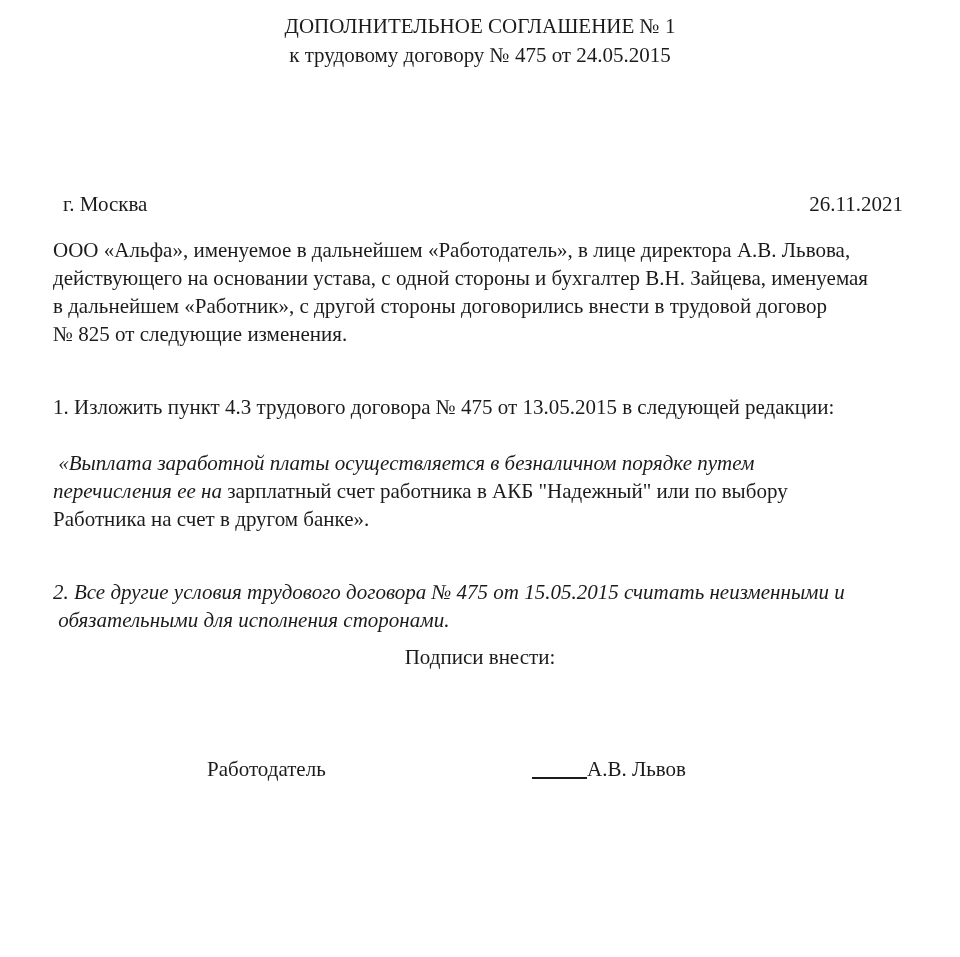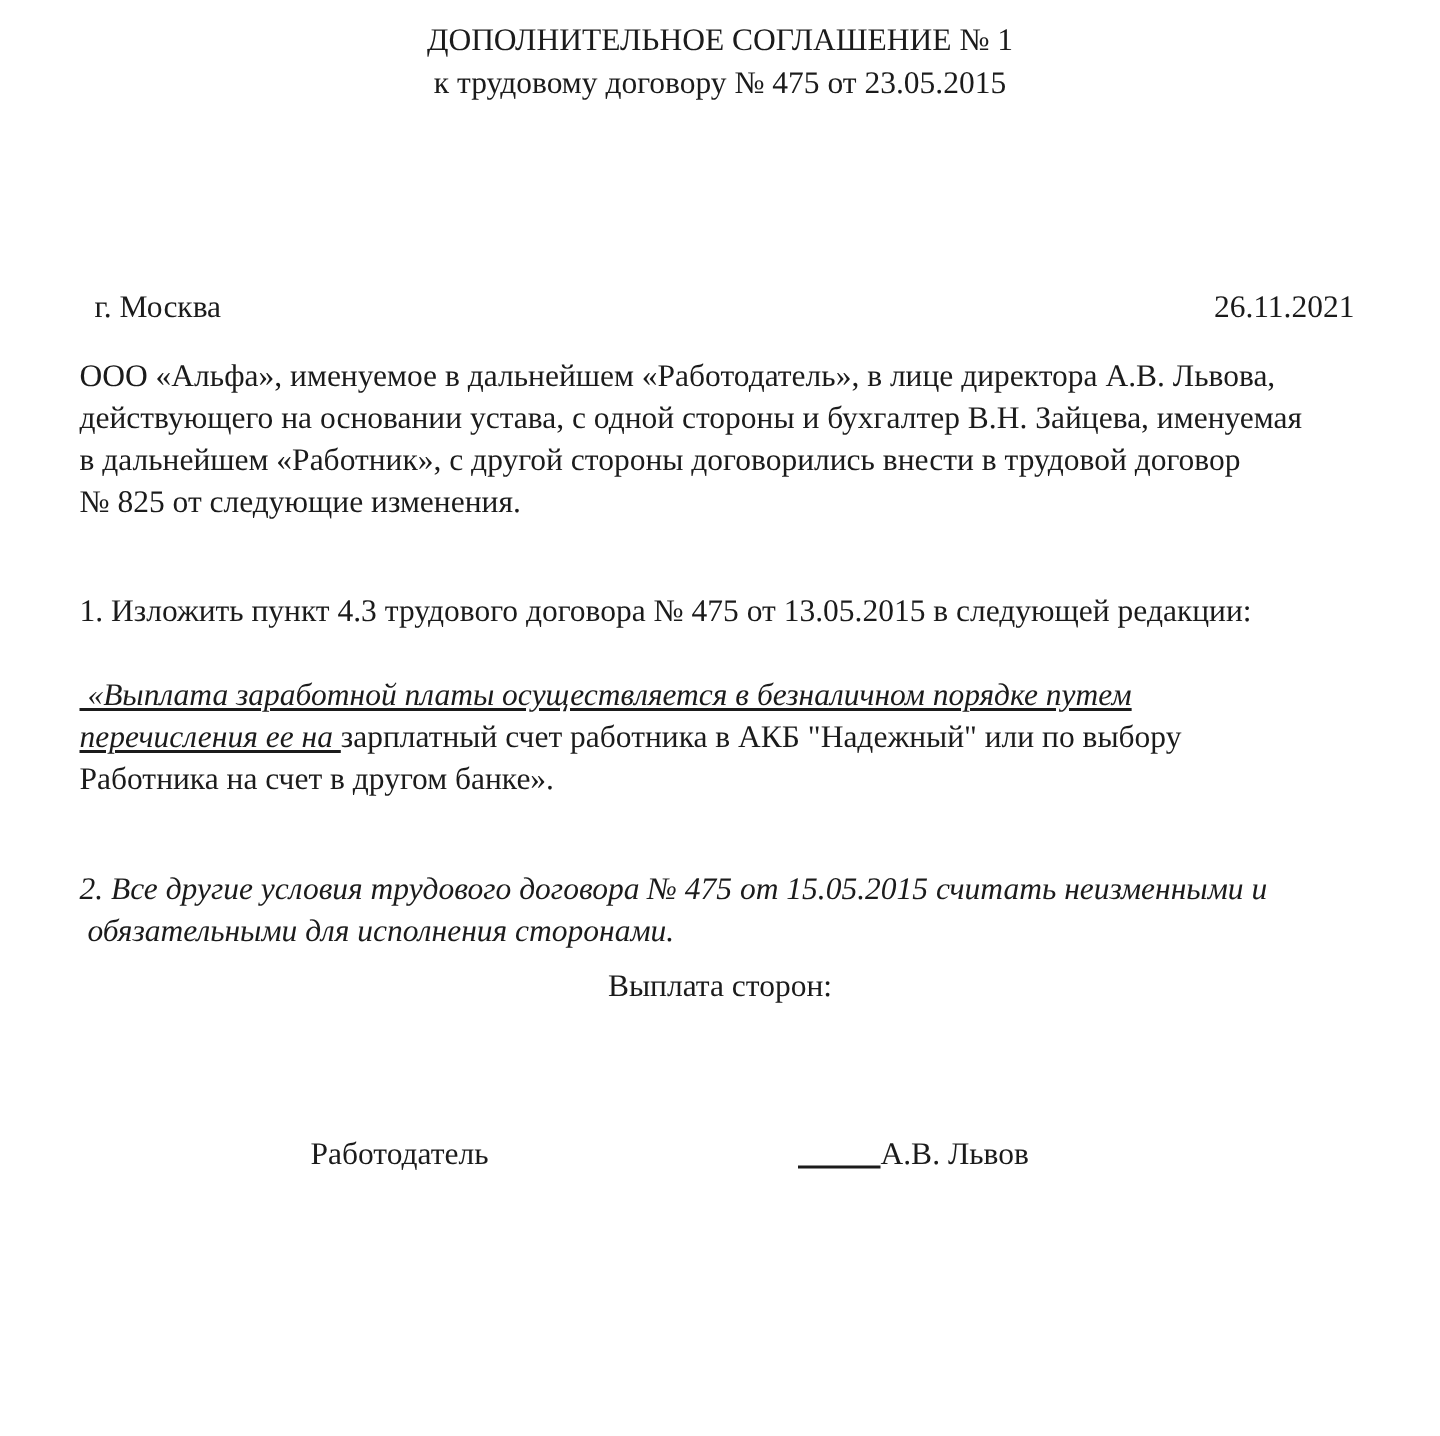--- a/index.html
+++ b/index.html
@@ -37,21 +37,21 @@
     margin-left: 10px;
   }
   .para {
     white-space: pre-line;
     max-width: 862px;
   }
   .preamble   { margin-top: 18px; }
   .clause-1   { margin-top: 17px; }
   .clause-2   { margin-top: 17px; font-style: italic; }
   .closing    { margin-top: 20px; }
-  .italic     { font-style: italic; text-decoration: underline; }
+  .italic     { font-style: italic; }
   .sig-heading {
     margin-top: 9px;
     text-align: center;
     padding-right: 8px;
   }
   .sig-row {
     display: flex;
     align-items: flex-start;
     padding-left: 154px;
   }
@@ -73,21 +73,21 @@
     font-family: Liberation Serif, serif;
   }
 </style>
 </head>
 <body>
 
 <div class="page">
 
   <header class="doc-header">
     <div>ДОПОЛНИТЕЛЬНОЕ СОГЛАШЕНИЕ № 1</div>
-    <div>к трудовому договору № 475 от 23.05.2015</div>
+    <div>к трудовому договору № 475 от 24.05.2015</div>
   </header>
 
   <div class="meta-row">
     <span>г. Москва</span>
     <span>26.11.2021</span>
   </div>
 
   <div class="para preamble">ООО «Альфа», именуемое в дальнейшем «Работодатель», в лице директора А.В. Львова,
 действующего на основании устава, с одной стороны и бухгалтер В.Н. Зайцева, именуемая
 в дальнейшем «Работник», с другой стороны договорились внести в трудовой договор
@@ -97,21 +97,21 @@
     <div>1. Изложить пункт 4.3 трудового договора № 475 от 13.05.2015 в следующей редакции:</div>
     <div><span class="italic">&nbsp;«Выплата заработной платы осуществляется в безналичном порядке путем
 перечисления ее на </span><span>зарплатный счет работника в АКБ "Надежный" или по выбору
 Работника на счет в другом банке».</span></div>
   </div>
 
   <div class="para clause-2">2. Все другие условия трудового договора № 475 от 15.05.2015 считать неизменными и
 &nbsp;обязательными для исполнения сторонами.</div>
 
 
-  <div class="sig-heading">Выплата сторон:</div>
+  <div class="sig-heading">Подписи внести:</div>
 
   <div class="sig-row sig-row-employer">
     <span class="sig-label">Работодатель</span>
     <span class="sig-line"></span>
     <span class="sig-name">А.В. Львов</span>
   </div>
 
   <div class="sig-row sig-row-employee">
     <span class="sig-label">Работник</span>
     <span class="sig-line"></span>

